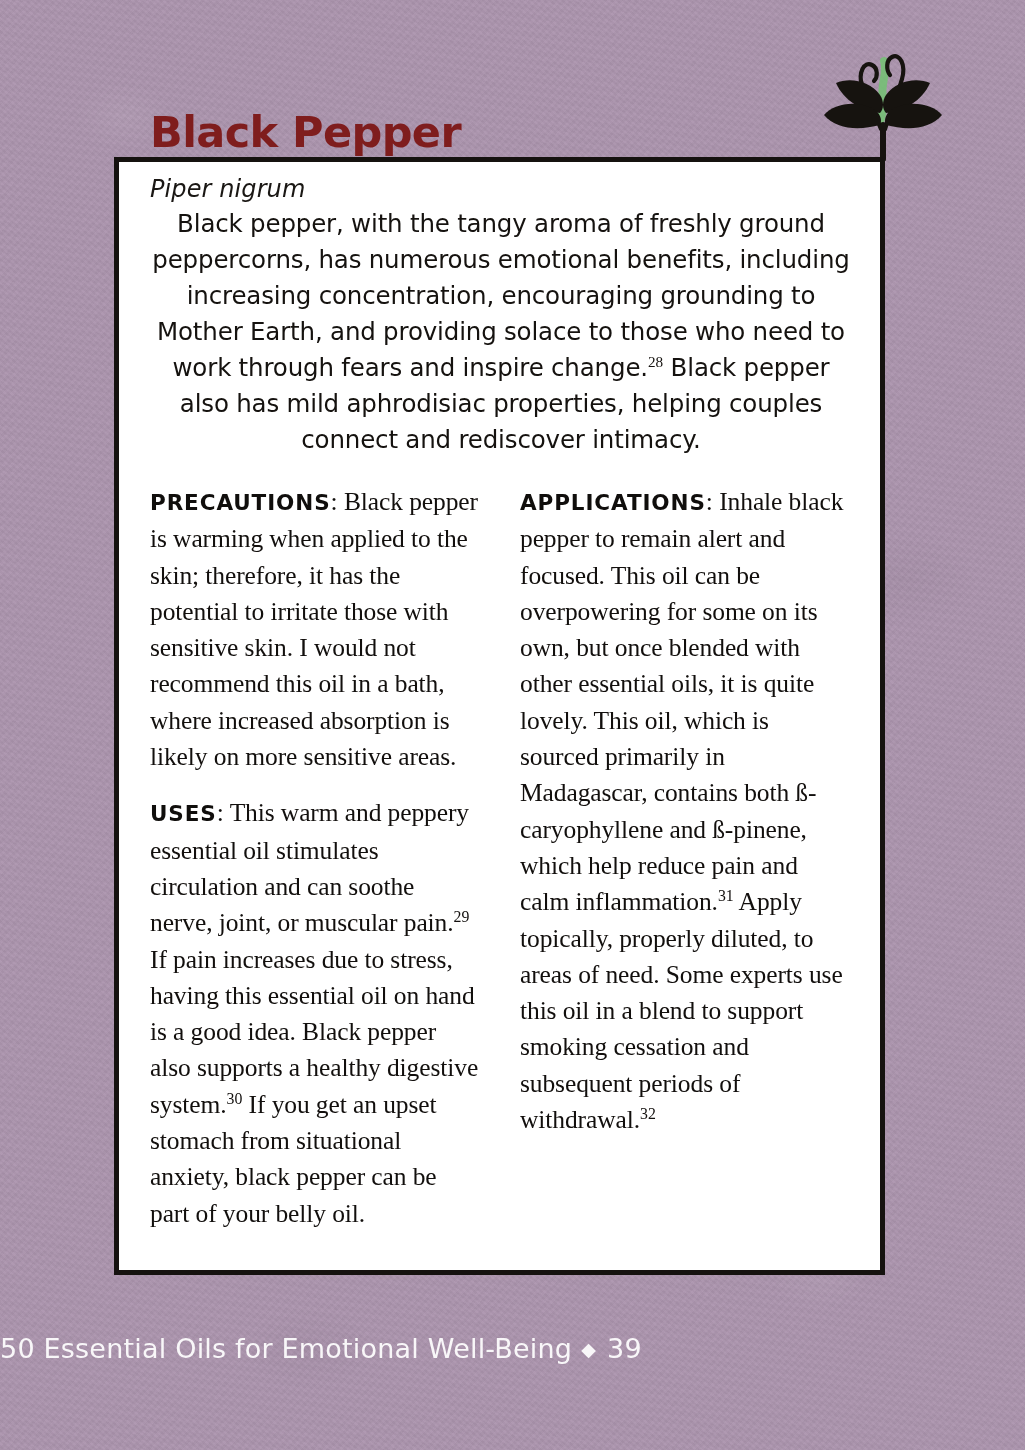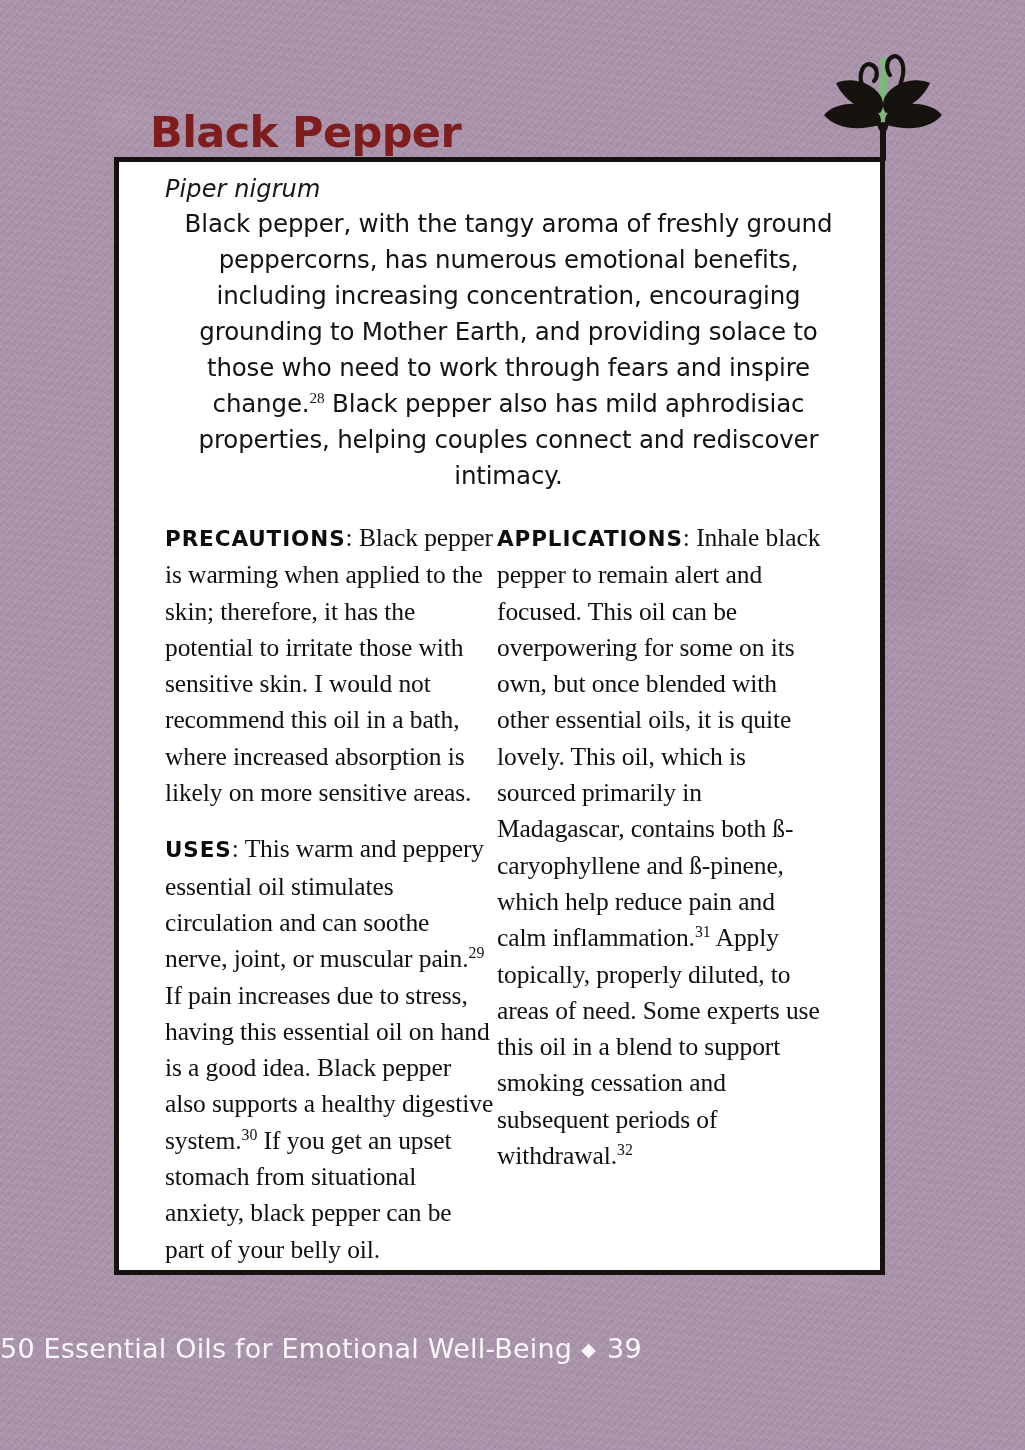--- a/index.html
+++ b/index.html
@@ -66,21 +66,21 @@
     left: 114px;
     top: 157px;
     width: 771px;
     height: 1118px;
     background: #ffffff;
     border: 5px solid #15120f;
     box-sizing: border-box;
     z-index: 2;
   }
   #card-inner {
-    padding: 12px 28px 0 46px;
+    padding: 12px 28px 0 31px;
   }
 
   #binomial-name {
     font-family: "DejaVu Sans", sans-serif;
     font-style: italic;
     font-weight: normal;
     font-size: 24px;
     line-height: 30px;
     color: #1a1714;
     letter-spacing: 0.1px;
@@ -94,20 +94,21 @@
     color: #15120f;
     margin: 0;
     letter-spacing: -0.15px;
     word-spacing: -0.2px;
     text-align: center;
   }
 
   
   #columns {
     display: flex;
+    gap: 38px;
     margin-top: 26px;
   }
   .column {
     width: 332px;
     flex: 0 0 332px;
   }
   .section-block {
     margin-bottom: 20px;
   }
   .section-block:last-child { margin-bottom: 0; }

